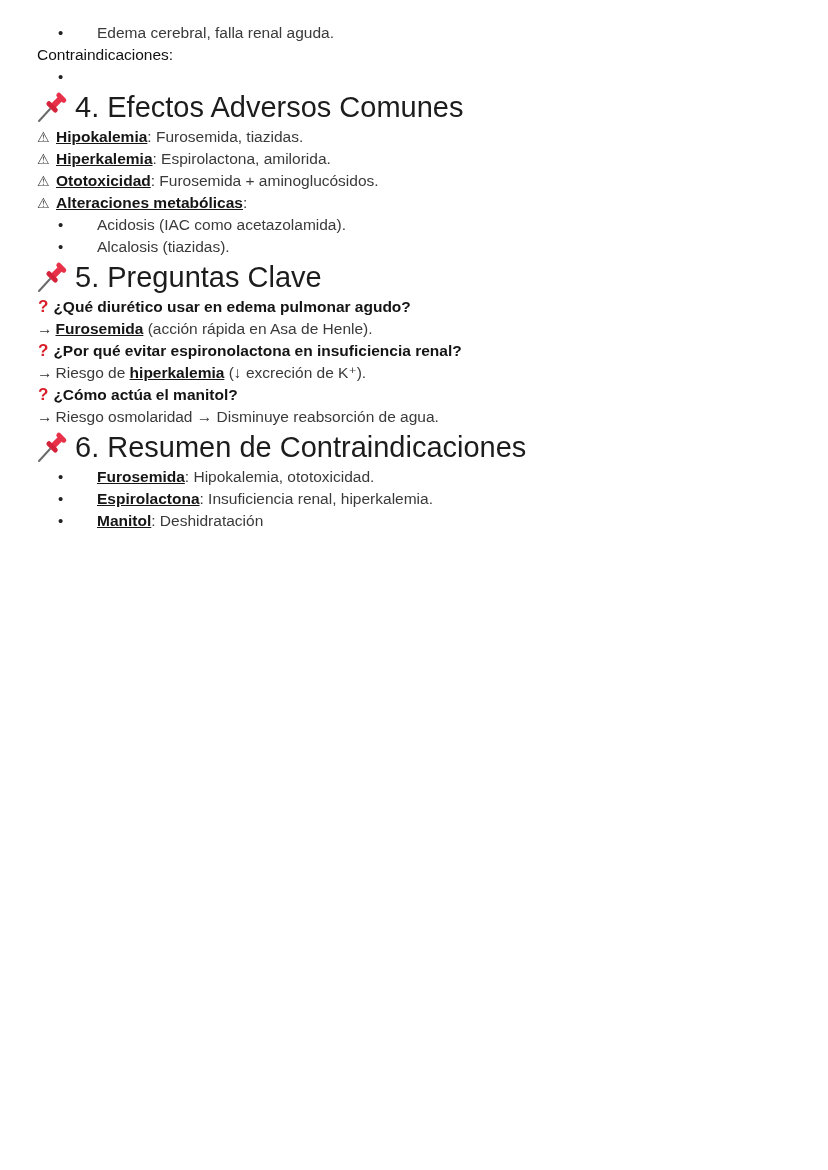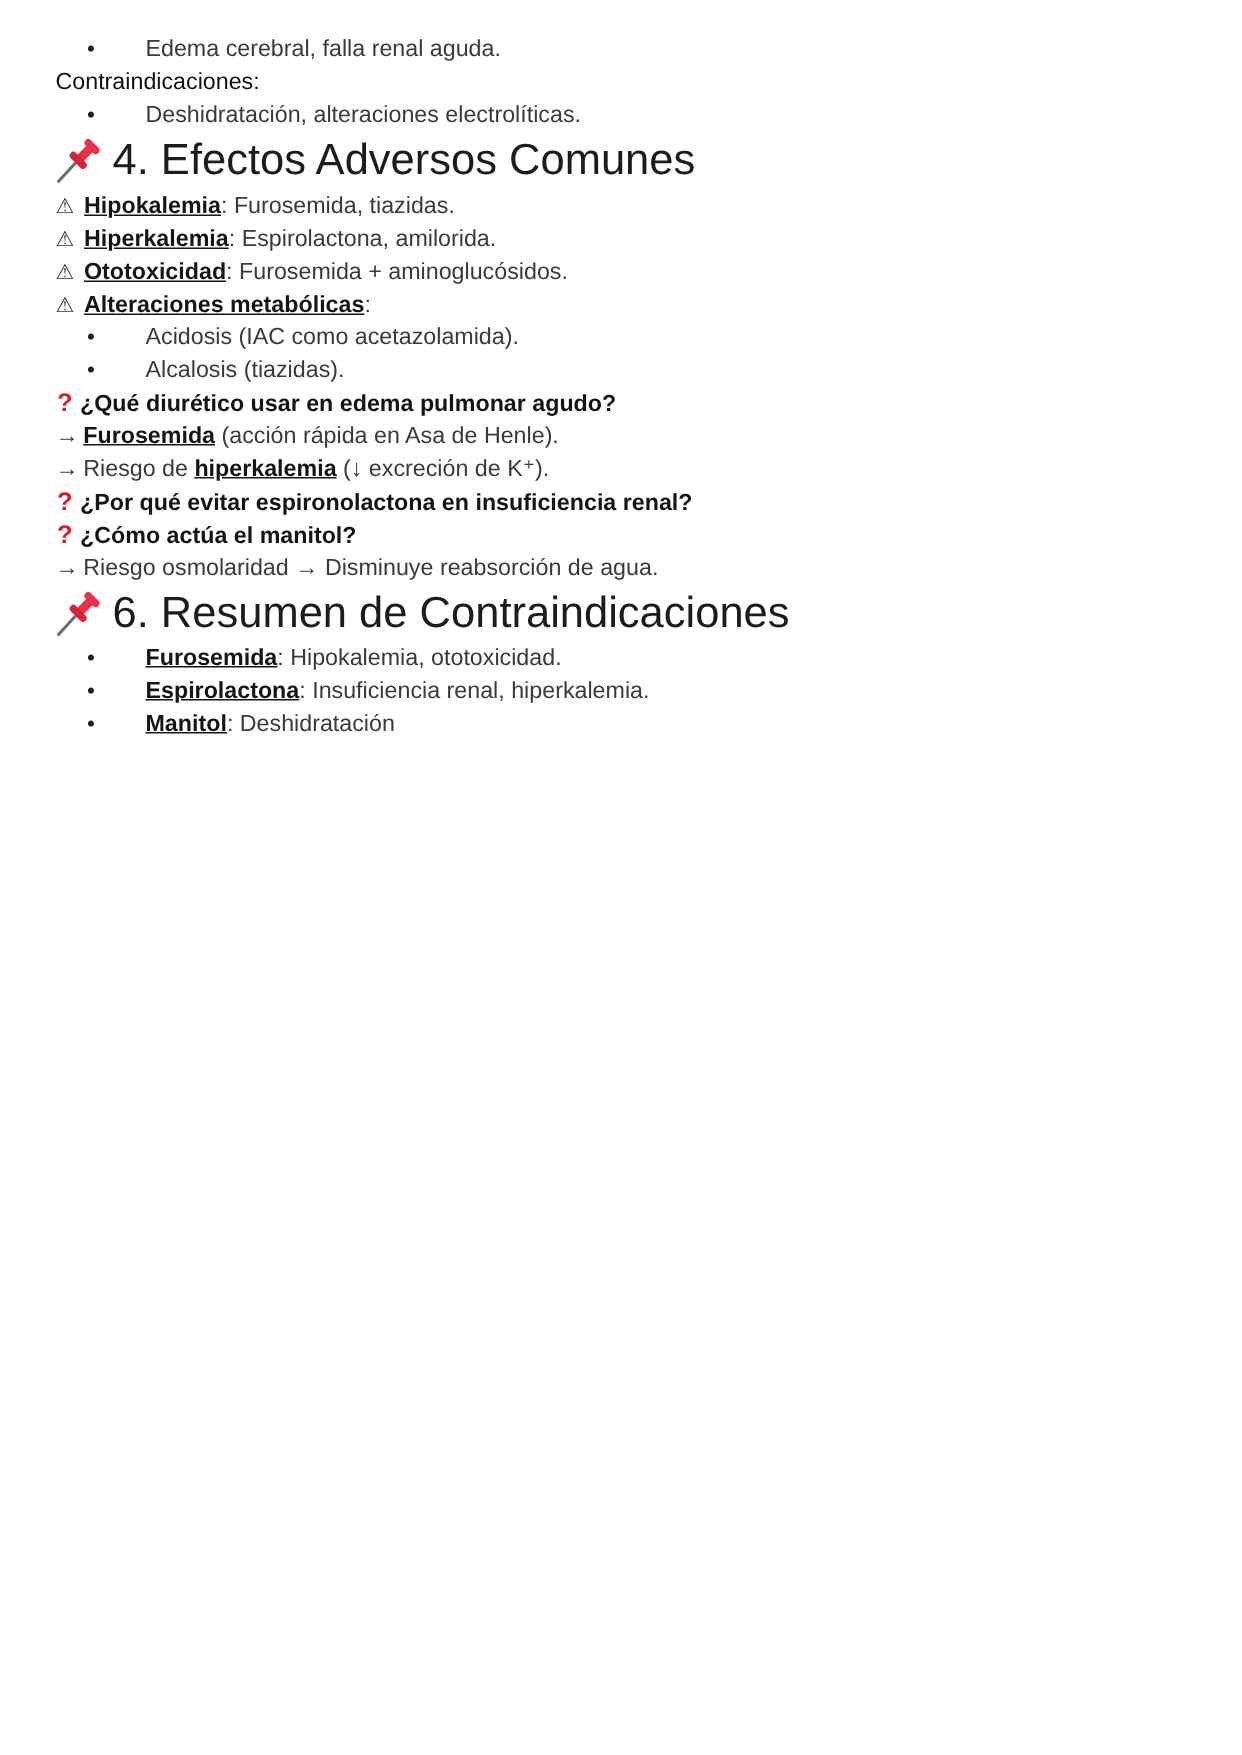--- a/index.html
+++ b/index.html
@@ -88,21 +88,20 @@
 
   <div class="line bullet-line">
     <span class="dot">•</span>
     <span>Edema cerebral, falla renal aguda.</span>
   </div>
   <div class="line label-line">
     <span>Contraindicaciones</span><span>:</span>
   </div>
   <div class="line bullet-line">
     <span class="dot">•</span>
-    <span>Deshidratación, alteraciones electrolíticas.</span>
   </div>
 
   <div class="heading">
     <svg class="pin" viewBox="0 0 34 34">
       <line x1="4" y1="31" x2="15" y2="19" stroke="#6b6b6b" stroke-width="2" stroke-linecap="round"></line>
       <g transform="rotate(45 21 13)">
         <rect x="15" y="3" width="12" height="5" rx="2.5" fill="#e8324a"></rect>
         <rect x="18" y="7" width="6" height="10" fill="#e8324a"></rect>
         <rect x="14" y="16" width="14" height="5" rx="2.5" fill="#d4233a"></rect>
       </g>
@@ -124,32 +123,43 @@
   </div>
   <div class="line bullet-line">
     <span class="dot">•</span>
     <span>Acidosis (IAC como acetazolamida).</span>
   </div>
   <div class="line bullet-line">
     <span class="dot">•</span>
     <span>Alcalosis (tiazidas).</span>
   </div>
 
+  <div class="heading">
+    <svg class="pin" viewBox="0 0 34 34">
+      <line x1="4" y1="31" x2="15" y2="19" stroke="#6b6b6b" stroke-width="2" stroke-linecap="round"></line>
+      <g transform="rotate(45 21 13)">
+        <rect x="15" y="3" width="12" height="5" rx="2.5" fill="#e8324a"></rect>
+        <rect x="18" y="7" width="6" height="10" fill="#e8324a"></rect>
+        <rect x="14" y="16" width="14" height="5" rx="2.5" fill="#d4233a"></rect>
+      </g>
+    </svg>
+    <span>5. Preguntas Clave</span>
+  </div>
 
   <div class="line">
     <span class="q-icon">?</span><span class="question">¿Qué diurético usar en edema pulmonar agudo?</span>
   </div>
   <div class="line">
     <span class="arrow-icon">→</span><span></span><span class="strong">Furosemida</span><span> (acción rápida en Asa de Henle).</span>
   </div>
   <div class="line">
-    <span class="arrow-icon">→</span><span>Riesgo de </span><span class="strong">hiperkalemia</span><span> (↓ excreción de K⁺).</span>
+    <span class="q-icon">?</span><span class="question">¿Por qué evitar espironolactona en insuficiencia renal?</span>
   </div>
   <div class="line">
-    <span class="q-icon">?</span><span class="question">¿Por qué evitar espironolactona en insuficiencia renal?</span>
+    <span class="arrow-icon">→</span><span>Riesgo de </span><span class="strong">hiperkalemia</span><span> (↓ excreción de K⁺).</span>
   </div>
   <div class="line">
     <span class="q-icon">?</span><span class="question">¿Cómo actúa el manitol?</span>
   </div>
   <div class="line">
     <span class="arrow-icon">→</span><span>Riesgo osmolaridad → Disminuye reabsorción de agua.</span><span class="strong"></span><span></span>
   </div>
 
   <div class="heading">
     <svg class="pin" viewBox="0 0 34 34">

